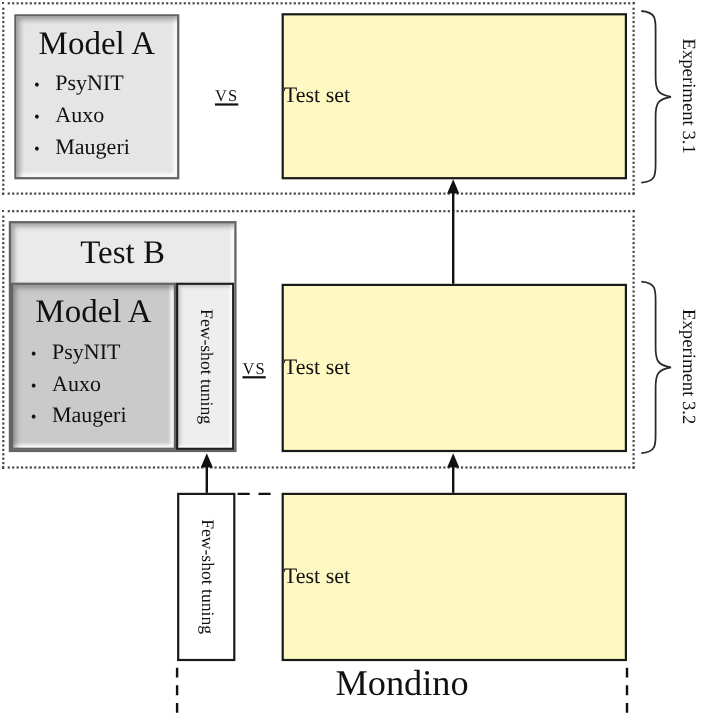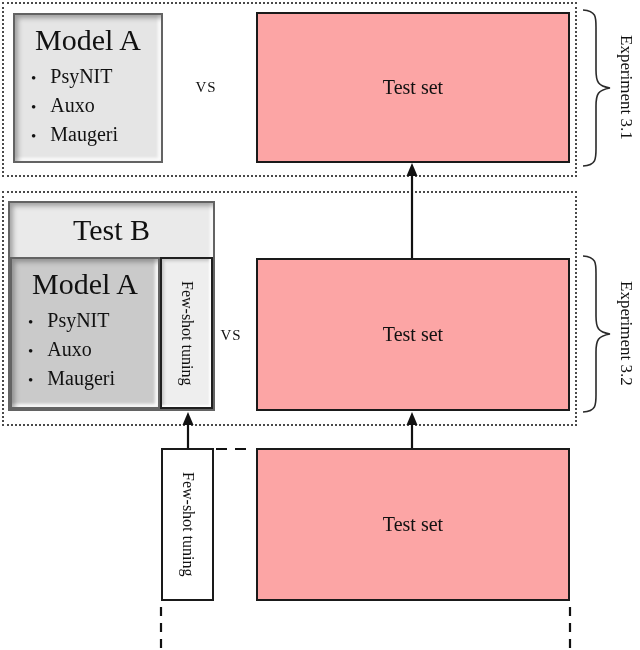--- a/index.html
+++ b/index.html
@@ -12,23 +12,23 @@
   .dotted-rect{border:2px dotted #4a4a4a;background:transparent;}
   .bevel{
     border:2px solid #636363;
     box-shadow: inset 3px 3px 5px rgba(70,70,70,.45), inset -3px -3px 3px rgba(255,255,255,.95);
   }
   .model-box{display:flex;flex-direction:column;align-items:stretch;}
   .model-title{font-size:30px;text-align:center;margin-top:8px;line-height:34px;}
   .bullet-list{list-style:none;margin:6px 0 0 0;padding:0 0 0 16px;font-size:20px;}
   .bullet-list li{display:flex;align-items:baseline;line-height:27px;}
   .bullet-list .dot{font-size:15px;margin-right:14px;}
-  .plain-box{background:#fca5a5;border:2px solid #1a1a1a;display:flex;align-items:center;justify-content:center;}
+  .plain-box{background:#fef9c3;border:2px solid #1a1a1a;display:flex;align-items:center;}
   .testset-label{font-size:20px;}
-  .vs{font-size:21px;font-variant:small-caps;letter-spacing:1px;display:flex;align-items:center;justify-content:center;}
+  .vs{font-size:21px;font-variant:small-caps;letter-spacing:1px;display:flex;align-items:center;justify-content:center;text-decoration:underline;}
   .vstrip{
     display:flex;align-items:center;justify-content:center;
     writing-mode:vertical-rl;text-orientation:mixed;font-size:16px;
   }
   .strip-inner{background:#eeeeee;border:2px solid #1f1f1f;box-shadow:inset -2px -2px 2px rgba(255,255,255,.9), inset 2px 2px 3px rgba(120,120,120,.35);}
   .strip-white{background:#ffffff;border:2px solid #1a1a1a;}
   .exp-label{
     writing-mode:vertical-rl;text-orientation:mixed;font-size:17px;
     display:flex;align-items:center;justify-content:center;white-space:nowrap;
   }
@@ -108,20 +108,21 @@
     <path d="M2 2 C 16 3, 15 10, 15 22 L 15 62 C 15 74, 17 78, 29 80 C 17 82, 15 86, 15 98 L 15 138 C 15 150, 16 157, 2 158" fill="none" stroke="#2a2a2a" stroke-width="1.6"></path>
   </svg>
   <div class="abs exp-label" style="left:613px;top:256px;width:26px;height:155px;">Experiment 3.2</div>
 
   <div class="abs vstrip strip-white" style="left:161px;top:448px;width:53px;height:153px;">Few-shot tuning</div>
 
   <div class="abs plain-box" style="left:256px;top:448px;width:314px;height:153px;">
     <span class="testset-label">Test set</span>
   </div>
 
+  <div class="abs mondino-label" style="left:161px;top:604px;width:409px;">Mondino</div>
 
   <svg id="overlay" class="abs" style="left:0;top:0;" width="640" height="650" viewBox="0 0 640 650">
 
     <g>
       <line x1="412" y1="258" x2="412" y2="174" stroke="#111" stroke-width="2.2"></line>
       <polygon points="412,163 406.5,176 417.5,176" fill="#111"></polygon>
     </g>
 
     <g>
       <line x1="412" y1="448" x2="412" y2="423" stroke="#111" stroke-width="2.2"></line>

